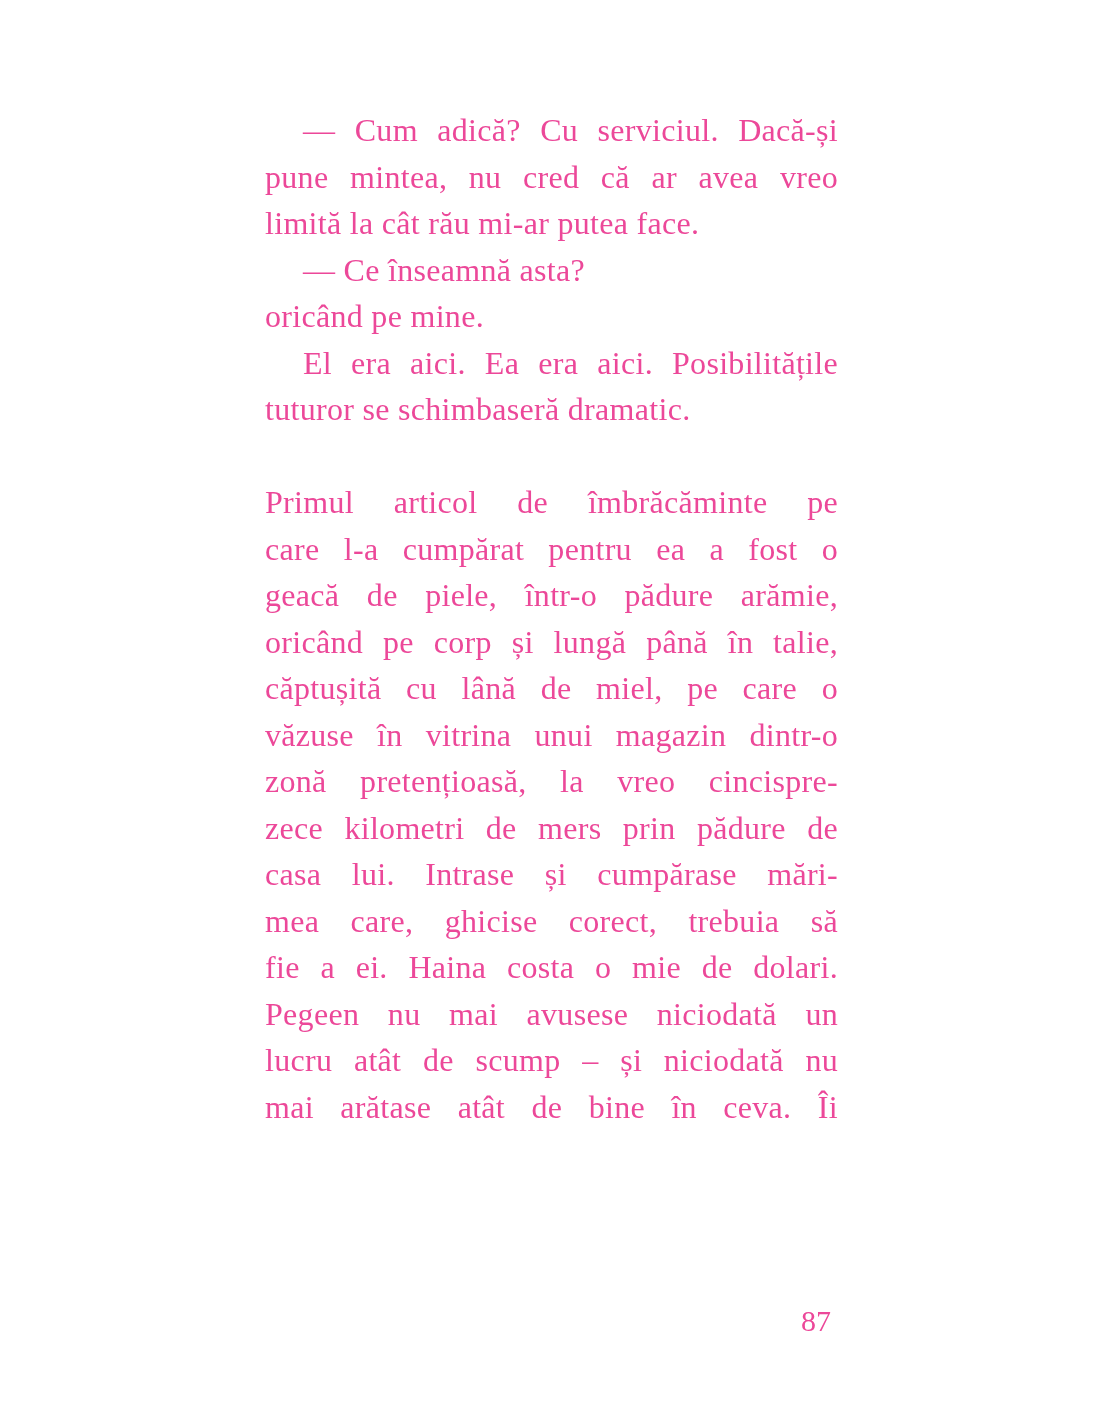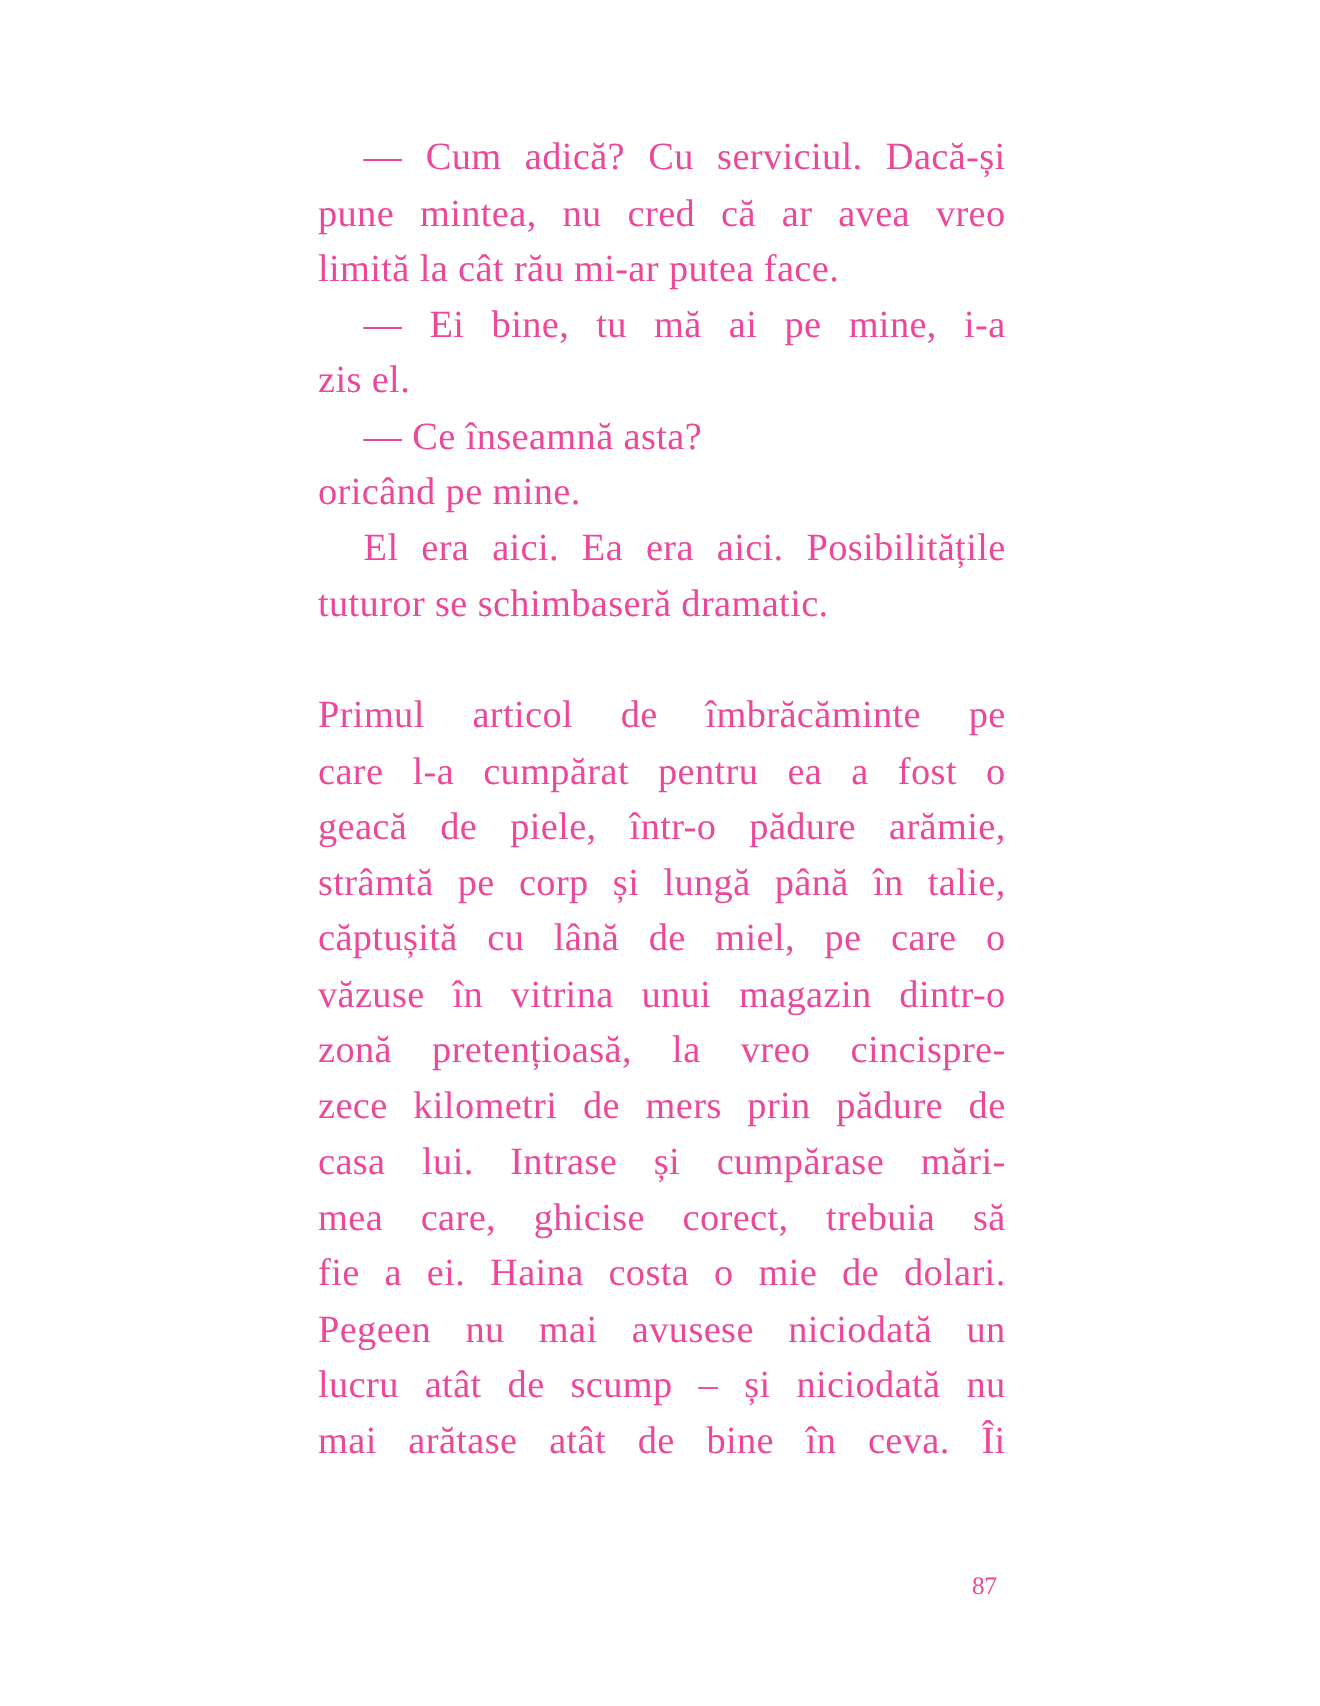--- a/index.html
+++ b/index.html
@@ -39,53 +39,49 @@
     text-indent: 38px;
   }
   .folio {
     position: absolute;
     top: 1303px;
     left: 265px;
     width: 573px;
     box-sizing: border-box;
     padding-right: 7px;
     text-align: right;
-    font-size: 21px;
+    font-size: 30px;
     line-height: 36px;
   }
 </style>
 </head>
 <body>
 
 <div class="page">
   <div class="text-block" id="text-block">
       <div class="paragraph">
         <div class="line ind">— Cum adică? Cu serviciul. Dacă-și</div>
         <div class="line">pune mintea, nu cred că ar avea vreo</div>
         <div class="line last">limită la cât rău mi-ar putea face.</div>
-      </div>
-      <div class="paragraph">
-        <div class="line ind">— Ei bine, tu mă ai pe mine, i-a</div>
-        <div class="line last">zis el.</div>
       </div>
       <div class="paragraph">
         <div class="line last ind">— Ce înseamnă asta?</div>
       </div>
       <div class="paragraph">
         <div class="line last">oricând pe mine.</div>
       </div>
       <div class="paragraph">
         <div class="line ind">El era aici. Ea era aici. Posibilitățile</div>
         <div class="line last">tuturor se schimbaseră dramatic.</div>
       </div>
       <div class="paragraph spaced">
         <div class="line">Primul articol de îmbrăcăminte pe</div>
         <div class="line">care l-a cumpărat pentru ea a fost o</div>
         <div class="line">geacă de piele, într-o pădure arămie,</div>
-        <div class="line">strâmtă pe corp și lungă până în talie,</div>
+        <div class="line">oricând pe corp și lungă până în talie,</div>
         <div class="line">căptușită cu lână de miel, pe care o</div>
         <div class="line">văzuse în vitrina unui magazin dintr-o</div>
         <div class="line">zonă pretențioasă, la vreo cincispre-</div>
         <div class="line">zece kilometri de mers prin pădure de</div>
         <div class="line">casa lui. Intrase și cumpărase mări-</div>
         <div class="line">mea care, ghicise corect, trebuia să</div>
         <div class="line">fie a ei. Haina costa o mie de dolari.</div>
         <div class="line">Pegeen nu mai avusese niciodată un</div>
         <div class="line">lucru atât de scump – și niciodată nu</div>
         <div class="line">mai arătase atât de bine în ceva. Îi</div>

